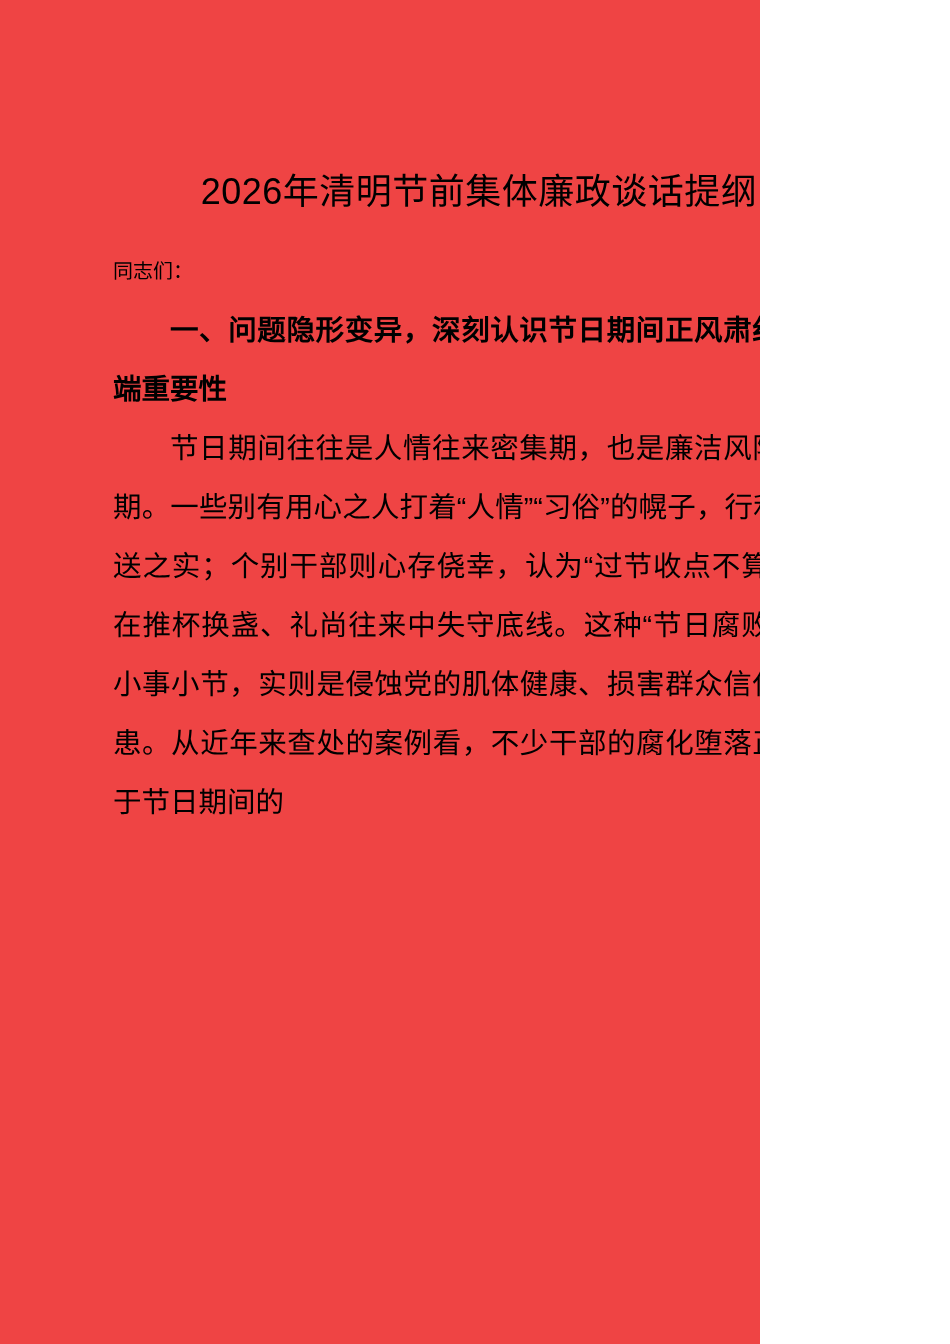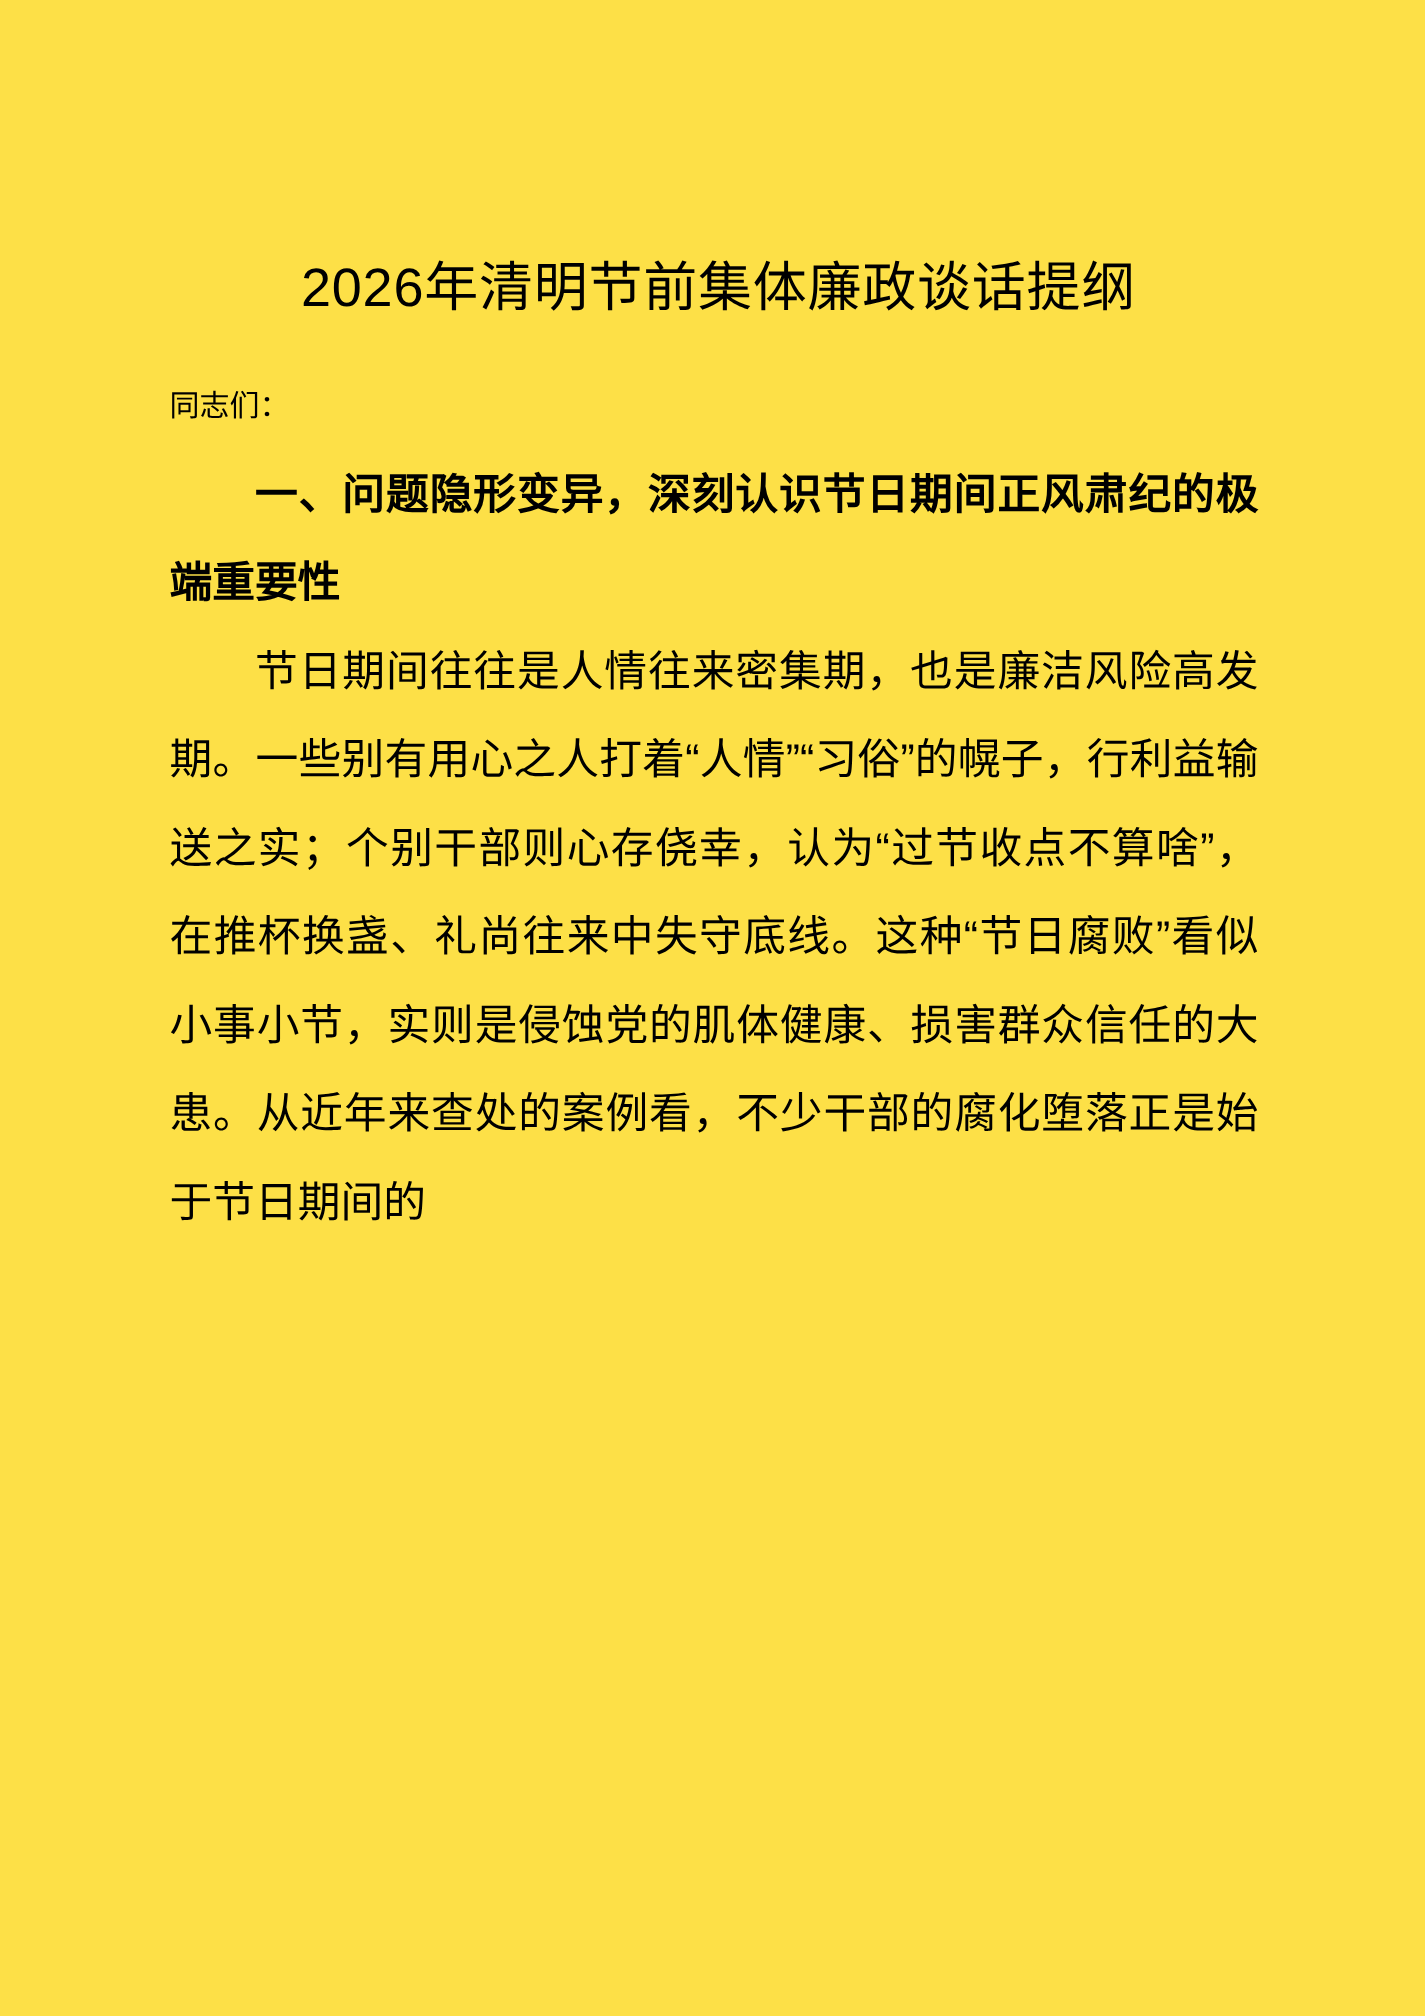--- a/index.html
+++ b/index.html
@@ -4,23 +4,23 @@
 <title>2026年清明节前集体廉政谈话提纲</title>
 <style>
   html, body {
     margin: 0;
     padding: 0;
     background: #ffffff;
   }
 
   .page {
     position: relative;
-    width: 950px;
+    width: 760px;
     height: 1344px;
-    background: #fde047;
+    background: #ef4444;
     overflow: hidden;
     box-sizing: border-box;
     font-family: "Liberation Sans", "DejaVu Sans", sans-serif;
     color: #000000;
     -webkit-font-smoothing: antialiased;
   }
 
   .doc-body {
     position: absolute;
     left: 113px;

